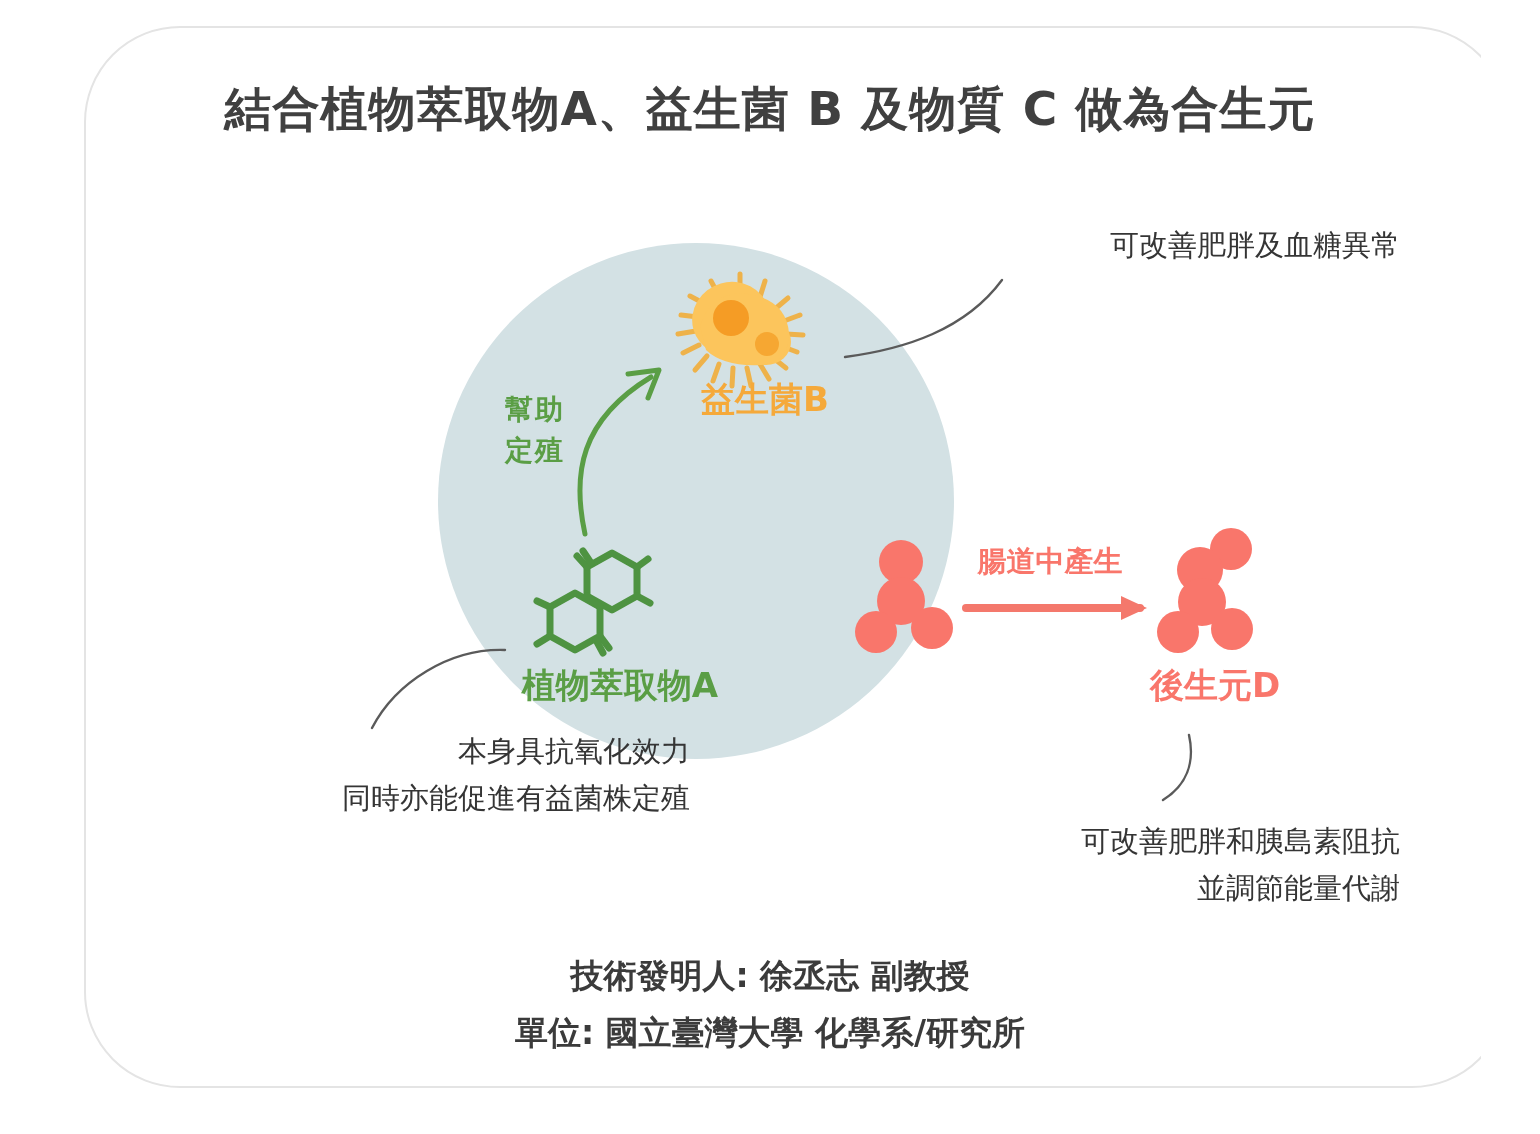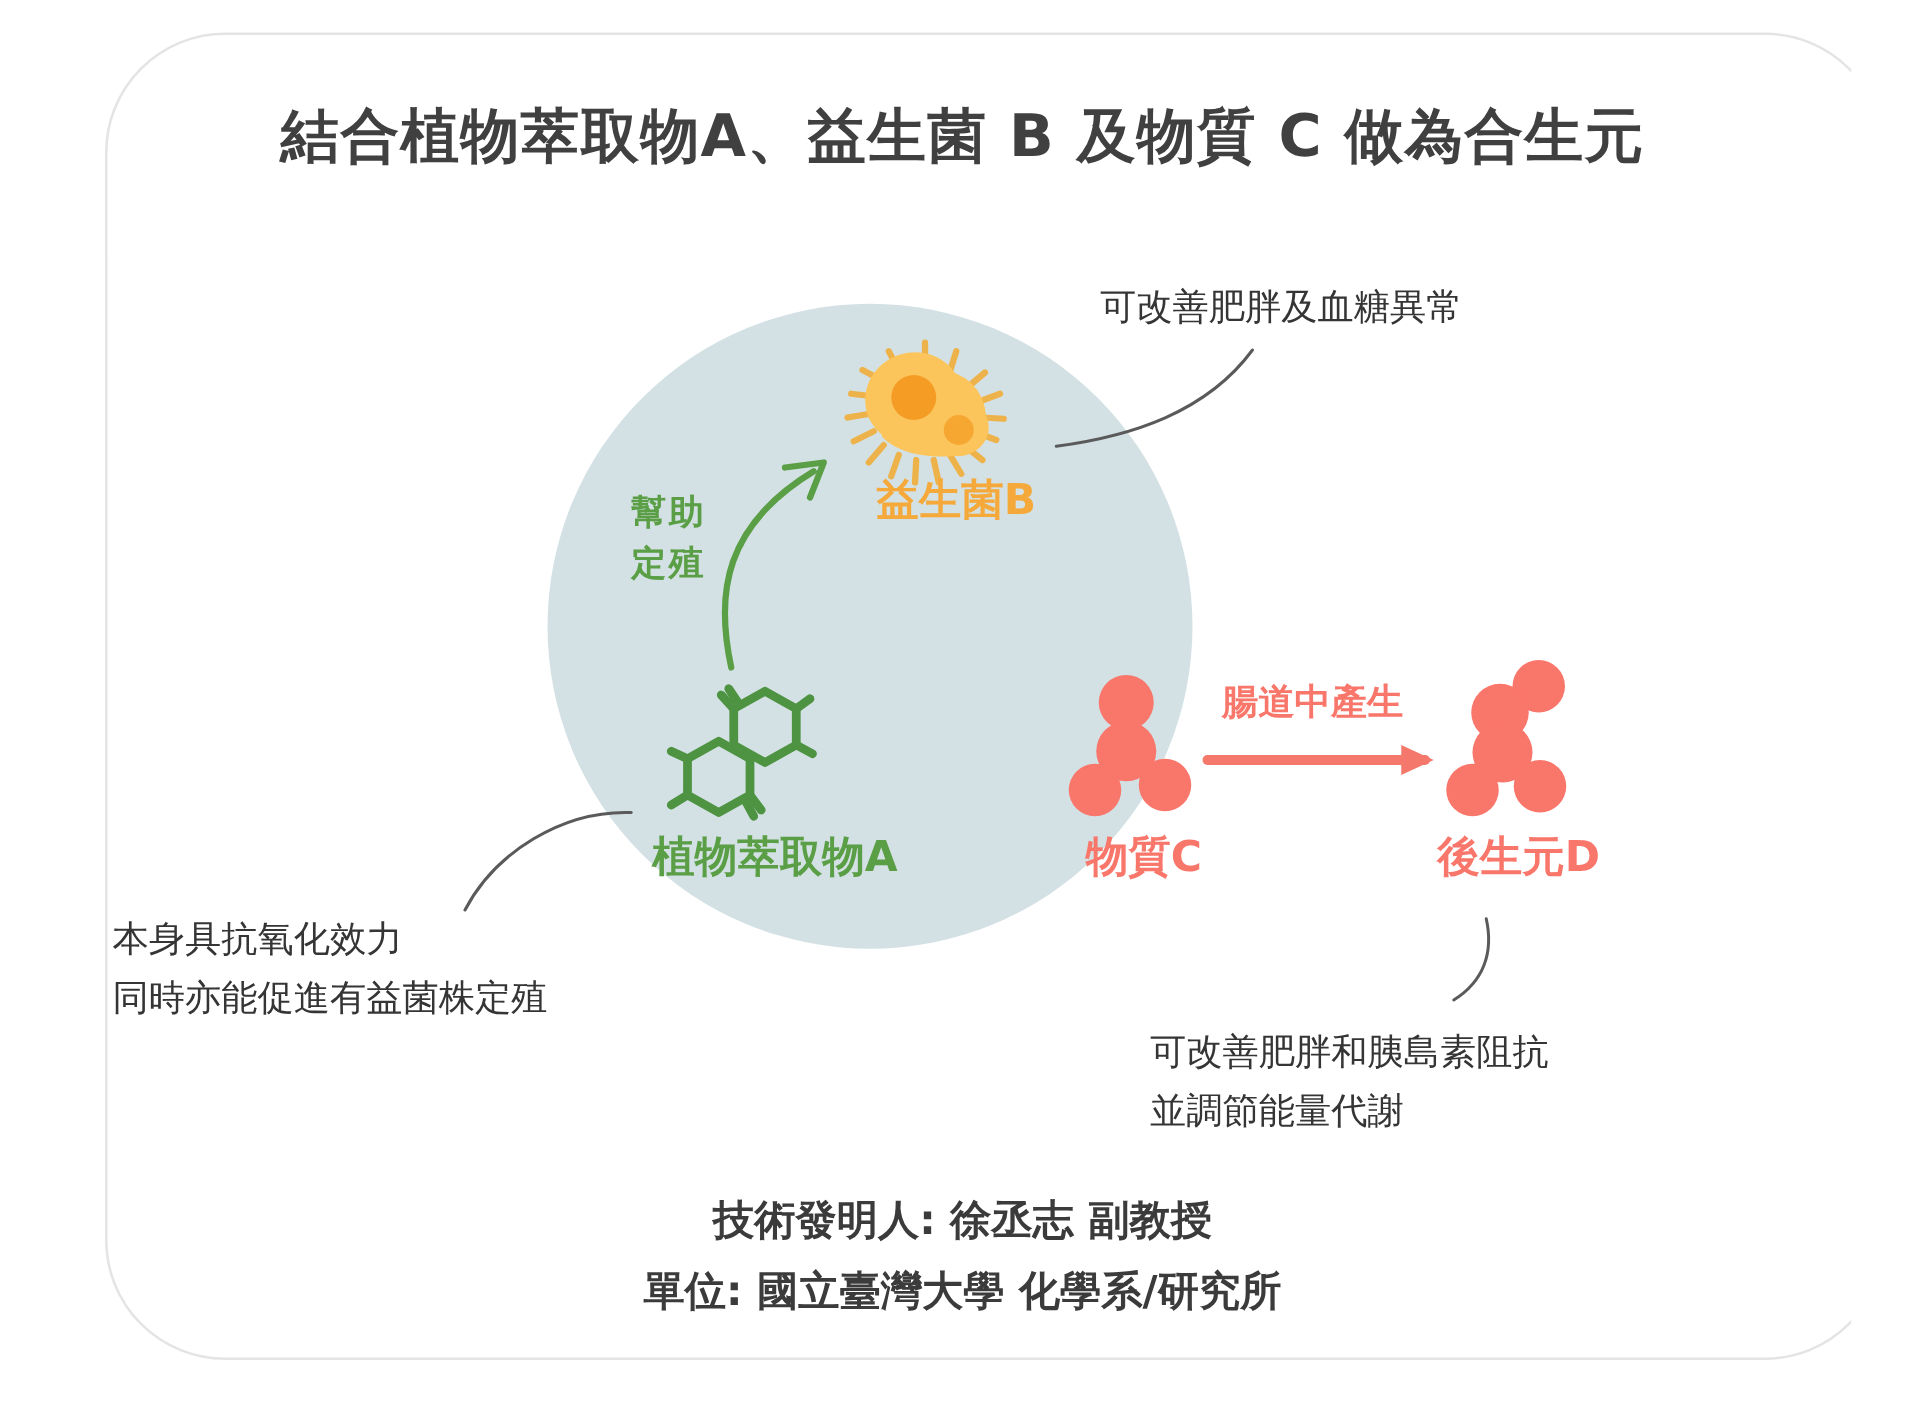--- a/index.html
+++ b/index.html
@@ -127,21 +127,21 @@
     text-align: center;
     white-space: nowrap;
   }
 
   
   .annotation {
     position: absolute;
     font-size: 29px;
     color: #353535;
     line-height: 1.62;
-    text-align: left;
+    text-align: right;
     white-space: nowrap;
   }
   #anno-probiotic {
     left: 880px;
     top: 222px;
     width: 520px;
   }
   #anno-extract {
     left: 90px;
     top: 728px;
@@ -261,21 +261,20 @@
       <path d="M1121 596 L 1147 608 L 1121 620 Z" fill="#f4786c"></path>
     </g>
 
     <path d="M845 357 C 905 349 965 330 1002 280" fill="none" stroke="#5a5a5a" stroke-width="2.4" stroke-linecap="round"></path>
     <path d="M505 650 C 450 648 396 682 372 728" fill="none" stroke="#5a5a5a" stroke-width="2.4" stroke-linecap="round"></path>
     <path d="M1189 735 C 1195 762 1187 785 1163 800" fill="none" stroke="#5a5a5a" stroke-width="2.4" stroke-linecap="round"></path>
   </svg>
 
   <div class="node-label" id="label-probiotic">益生菌B</div>
   <div class="node-label" id="label-extract">植物萃取物A</div>
-  <div class="node-label" id="label-substance">物質C</div>
   <div class="node-label" id="label-postbiotic">後生元D</div>
 
   <div id="label-gut-produce">腸道中產生</div>
 
   <div id="label-colonize">
     <div>幫助</div>
     <div>定殖</div>
   </div>
 
   <div class="annotation" id="anno-probiotic">

